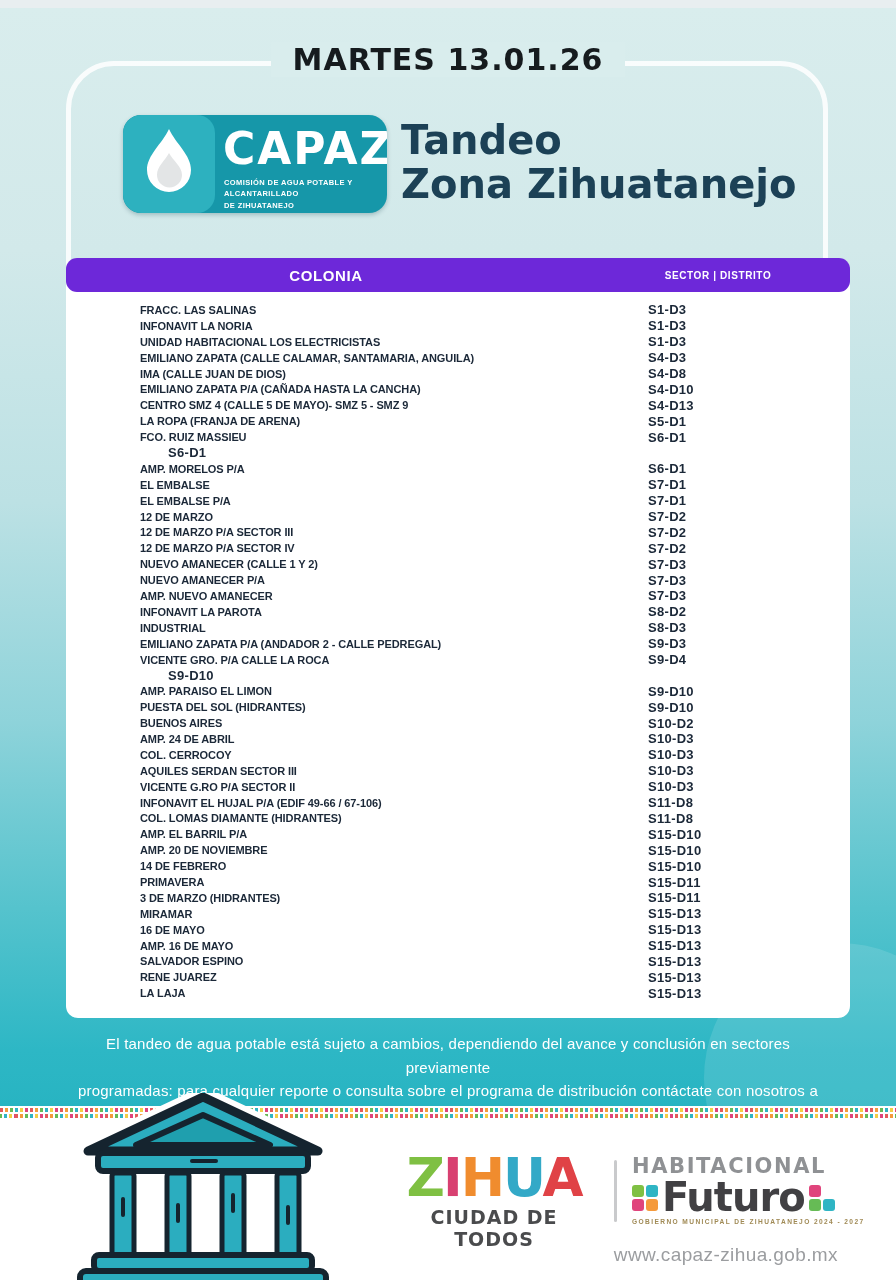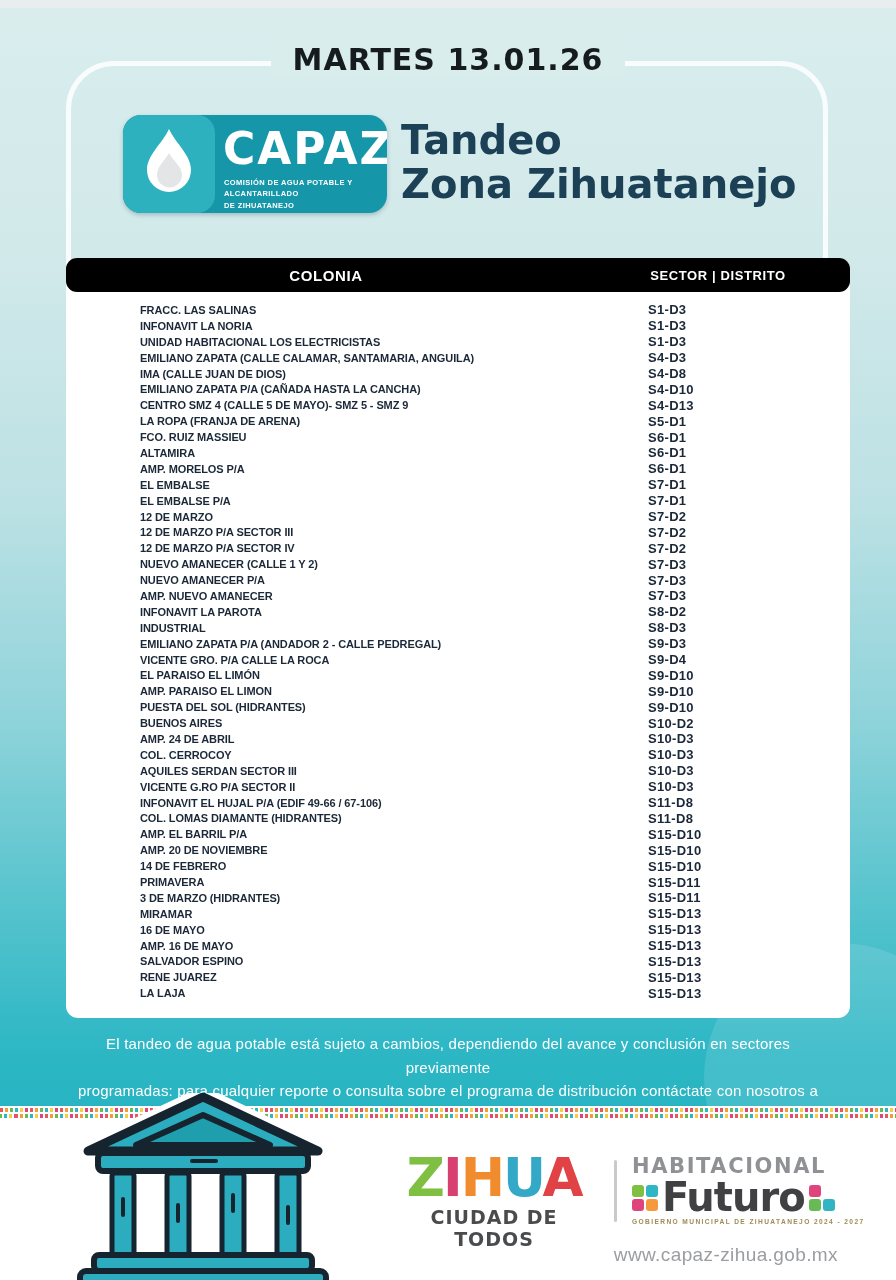--- a/index.html
+++ b/index.html
@@ -33,26 +33,26 @@
     font-family:"DejaVu Sans", "Liberation Sans", sans-serif; font-size:44px; font-weight:bold; letter-spacing:2px; }
   .capaz-sub { position:absolute; left:101px; top:62px; color:#ffffff; font-size:7.5px; font-weight:bold;
     letter-spacing:0.4px; line-height:1.5; }
   .tandeo { margin-left:14px; padding-top:3px; color:#1c4156;
     font-family:"DejaVu Sans", "Liberation Sans", sans-serif;
     font-size:40px; font-weight:bold; line-height:1.1; letter-spacing:0px; }
 
   
   .table-card { position:absolute; left:66px; top:250px; width:784px; height:760px; background:#ffffff;
     border-radius:12px; z-index:3; }
-  .table-header { position:absolute; left:0; top:0; width:784px; height:34px; background:#000000;
+  .table-header { position:absolute; left:0; top:0; width:784px; height:34px; background:#6d28d9;
     border-radius:11px; }
   .th-colonia { position:absolute; left:0; top:0; width:520px; height:34px; display:flex; align-items:center;
     justify-content:center; color:#ffffff; font-size:15px; font-weight:bold; letter-spacing:0.6px; }
   .th-sector { position:absolute; left:520px; top:0; width:264px; height:34px; display:flex; align-items:center;
-    justify-content:center; color:#ffffff; font-size:13px; font-weight:bold; letter-spacing:0.6px; }
+    justify-content:center; color:#ffffff; font-size:10px; font-weight:bold; letter-spacing:0.6px; }
   .table-body { position:absolute; left:0; top:34px; width:784px; height:726px; padding:10px 30px 0 74px; }
   .t-row { height:15.9px; display:grid; grid-template-columns:1fr 200px; align-items:center; }
   .t-name { font-size:11px; font-weight:bold; color:#1b2838; letter-spacing:-0.1px; white-space:nowrap; }
   .t-code { font-size:13px; font-weight:bold; color:#1b2838; padding-left:28px; letter-spacing:0.3px; }
 
   
   .disclaimer { position:absolute; left:68px; top:1024px; width:760px; z-index:3; text-align:center;
     color:#ffffff; font-size:15px; line-height:1.58; letter-spacing:0.2px; }
 
   
@@ -161,21 +161,20 @@
         </div>
         <div class="t-row">
           <span class="t-name">LA ROPA (FRANJA DE ARENA)</span>
           <span class="t-code">S5-D1</span>
         </div>
         <div class="t-row">
           <span class="t-name">FCO. RUIZ MASSIEU</span>
           <span class="t-code">S6-D1</span>
         </div>
         <div class="t-row">
-          <span class="t-name">ALTAMIRA</span>
           <span class="t-code">S6-D1</span>
         </div>
         <div class="t-row">
           <span class="t-name">AMP. MORELOS P/A</span>
           <span class="t-code">S6-D1</span>
         </div>
         <div class="t-row">
           <span class="t-name">EL EMBALSE</span>
           <span class="t-code">S7-D1</span>
         </div>
@@ -217,21 +216,20 @@
         </div>
         <div class="t-row">
           <span class="t-name">EMILIANO ZAPATA P/A (ANDADOR 2 - CALLE PEDREGAL)</span>
           <span class="t-code">S9-D3</span>
         </div>
         <div class="t-row">
           <span class="t-name">VICENTE GRO. P/A CALLE LA ROCA</span>
           <span class="t-code">S9-D4</span>
         </div>
         <div class="t-row">
-          <span class="t-name">EL PARAISO EL LIMÓN</span>
           <span class="t-code">S9-D10</span>
         </div>
         <div class="t-row">
           <span class="t-name">AMP. PARAISO EL LIMON</span>
           <span class="t-code">S9-D10</span>
         </div>
         <div class="t-row">
           <span class="t-name">PUESTA DEL SOL (HIDRANTES)</span>
           <span class="t-code">S9-D10</span>
         </div>

